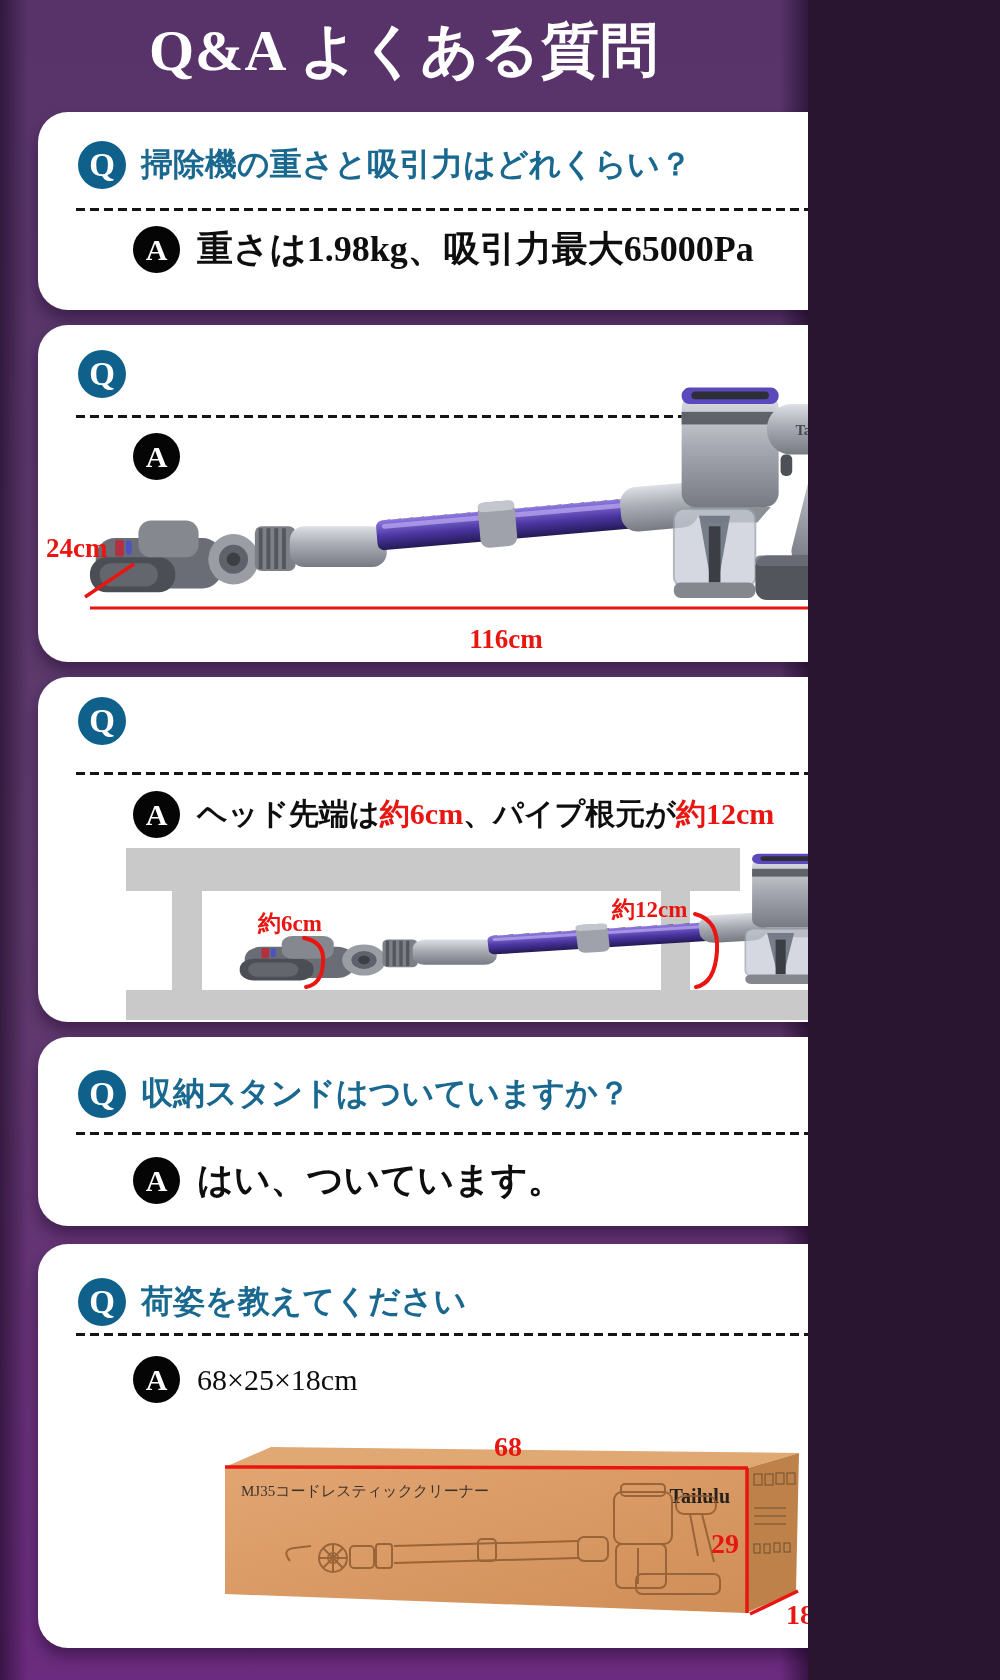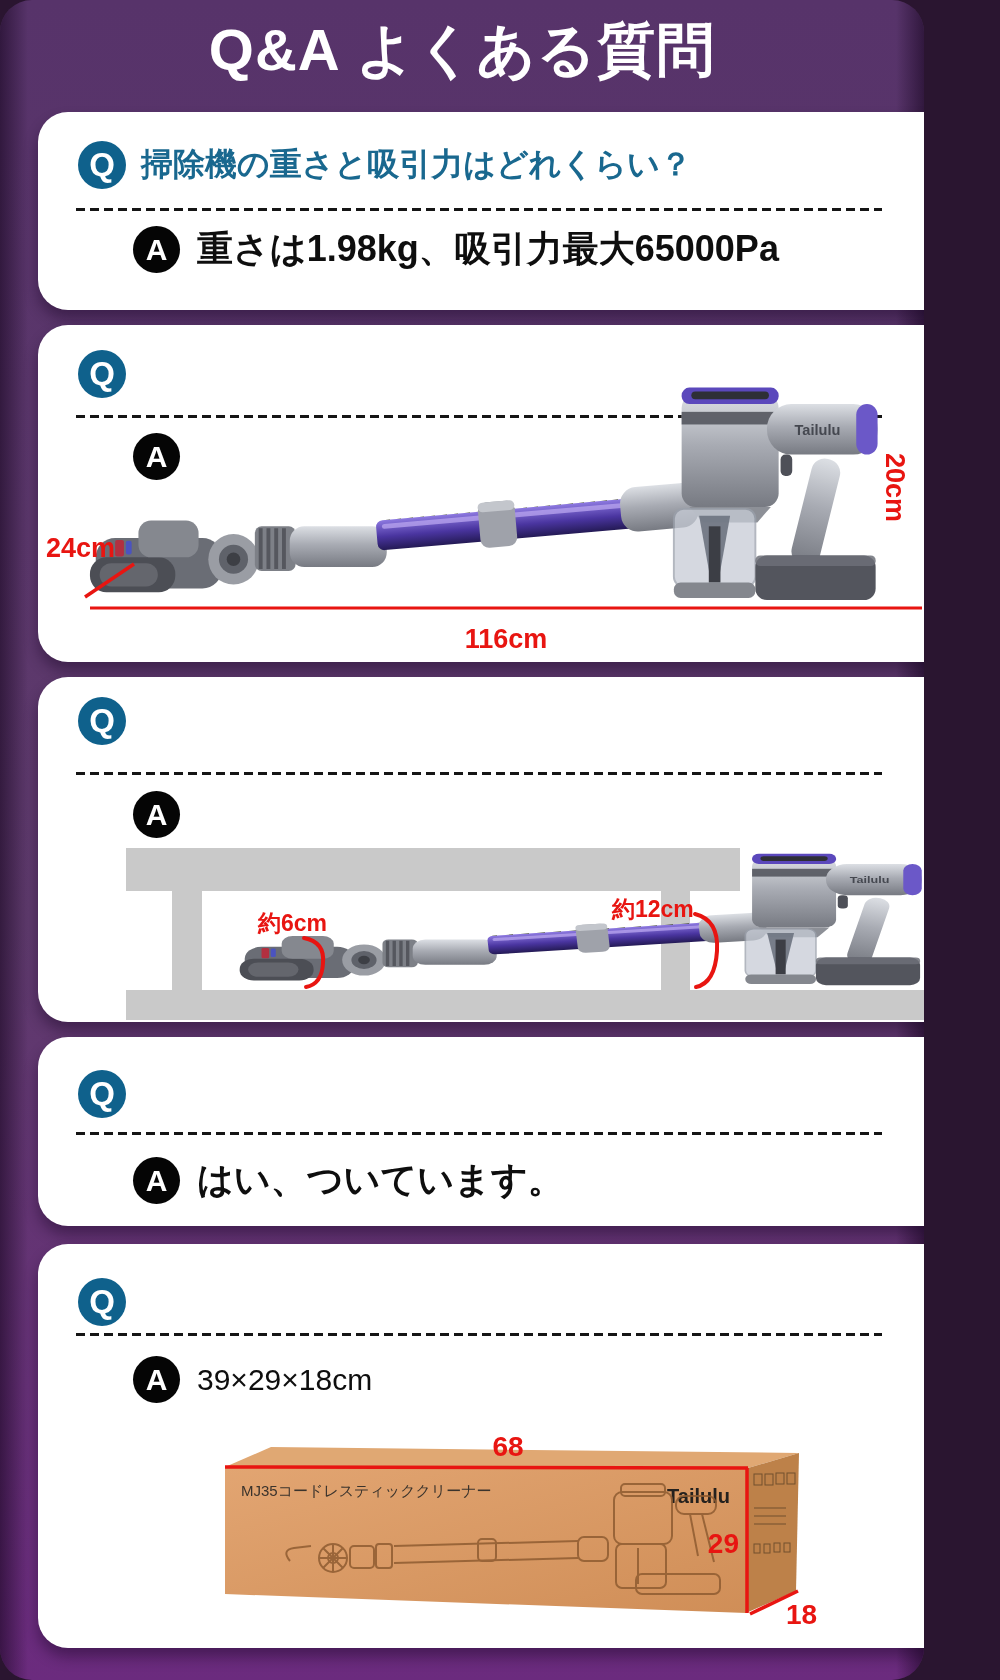--- a/index.html
+++ b/index.html
@@ -1,20 +1,19 @@
 <!DOCTYPE html>
 <html><head>
 <meta charset="utf-8">
 <style>
   html,body{margin:0;padding:0;background:#2a1530;}
   .page{
-    position:relative;width:924px;height:1680px;overflow:hidden;
+    position:relative;width:808px;height:1680px;overflow:hidden;
     background:linear-gradient(180deg,#57336a 0%,#5e3a6c 55%,#6b2b7e 100%);
-    font-family:Liberation Sans, sans-serif;
-    border-radius:32px;
+    font-family:Liberation Serif, serif;
   }
   .edge{position:absolute;top:0;bottom:0;width:28px;pointer-events:none;
     background:linear-gradient(90deg,rgba(18,2,26,.55),rgba(18,2,26,0));}
   .edge.left{left:0;}
   .edge.right{right:0;transform:scaleX(-1);}
   .title{
     position:absolute;top:12px;left:0;width:100%;text-align:center;
     color:#ffffff;font-size:58px;font-weight:bold;letter-spacing:1px;
   }
   .card{
@@ -159,20 +158,21 @@
     </svg>
   </div>
 
   <div class="card" id="card3">
     <div class="qrow" style="top:20px;">
       <div class="qbadge">Q</div>
     </div>
     <div class="dash" style="top:95px;"></div>
     <div class="arow" style="top:114px;">
       <div class="abadge">A</div>
+      <div class="atext" style="font-size:30px;"><span>ヘッド先端は</span><span class="red">約6cm</span><span>、パイプ根元が</span><span class="red">約12cm</span></div>
     </div>
     <svg class="fig" viewBox="0 0 925 345">
       <g fill="#c9c9c9">
         <rect x="88" y="171" width="614" height="43"></rect>
         <rect x="134" y="214" width="30" height="100"></rect>
         <rect x="623" y="214" width="29" height="100"></rect>
         <rect x="88" y="313" width="808" height="30"></rect>
       </g>
       <g transform="translate(200,169) scale(0.84,0.6)">
           <use href="#vac" width="820" height="240"></use>
@@ -182,36 +182,38 @@
         <path d="M657,237 Q681,243 679,274 Q677,306 658,310"></path>
       </g>
       <text x="220" y="254" font-size="23" font-weight="bold" fill="#e81511">約6cm</text>
       <text x="574" y="240" font-size="23" font-weight="bold" fill="#e81511">約12cm</text>
     </svg>
   </div>
 
   <div class="card" id="card4">
     <div class="qrow" style="top:33px;">
       <div class="qbadge">Q</div>
+      <div class="qtext">収納スタンドはついていますか？</div>
     </div>
     <div class="dash" style="top:95px;"></div>
     <div class="arow" style="top:119px;">
       <div class="abadge">A</div>
       <div class="atext" style="font-size:36px;">はい、ついています。</div>
     </div>
   </div>
 
   <div class="card" id="card5">
     <div class="qrow" style="top:34px;">
       <div class="qbadge">Q</div>
+      <div class="qtext">荷姿を教えてください</div>
     </div>
     <div class="dash" style="top:89px;"></div>
     <div class="arow" style="top:112px;">
       <div class="abadge">A</div>
-      <div class="atext" style="font-size:30px;font-weight:500;">39×29×18cm</div>
+      <div class="atext" style="font-size:30px;font-weight:500;">68×25×18cm</div>
     </div>
     <svg class="fig" viewBox="0 0 925 404">
       <g>
         <polygon points="187,223 233,203 761,209 710,224" fill="#e0a873"></polygon>
         <polygon points="710,224 761,209 758,347 708,369" fill="#bd8149"></polygon>
         <polygon points="187,223 710,224 708,369 187,350" fill="url(#gBox)"></polygon>
       </g>
       <text x="203" y="252" font-size="15" fill="#3a332c">MJ35コードレスティッククリーナー</text>
       <text x="692" y="259" font-size="20" font-weight="bold" fill="#24211e" text-anchor="end">Tailulu</text>
       <g stroke="#8f5c31" fill="none" stroke-width="2" opacity="0.85">

